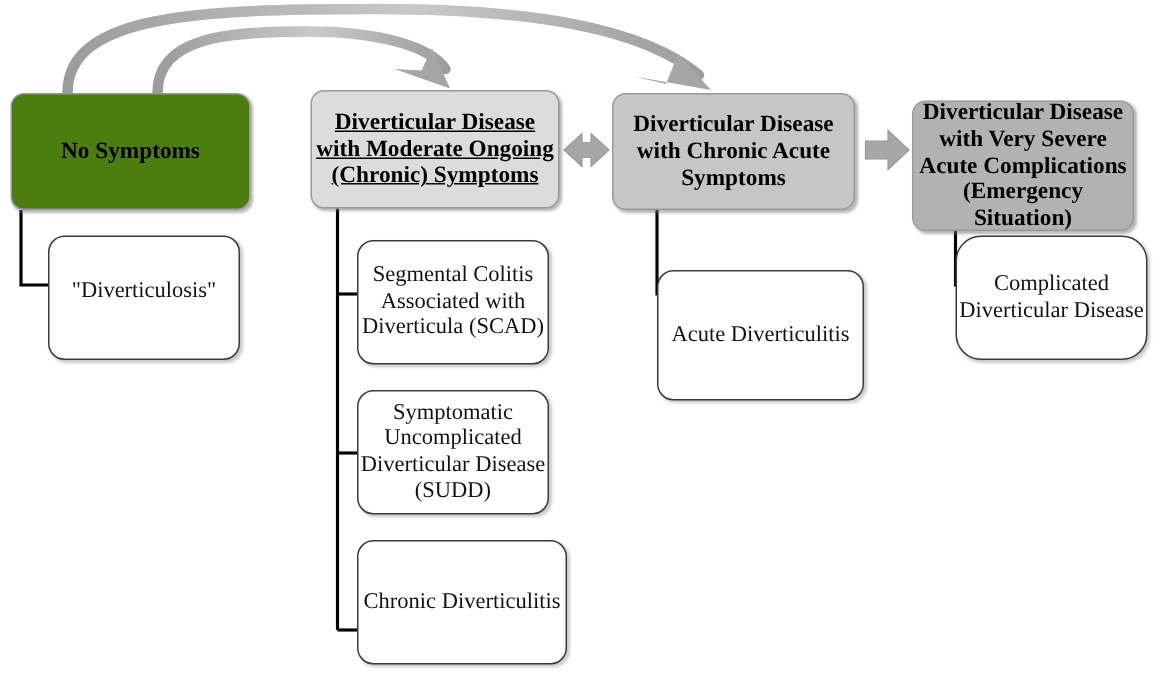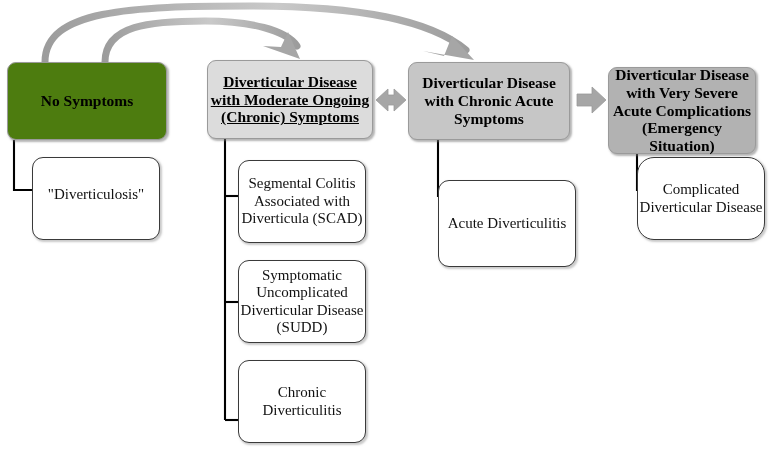--- a/index.html
+++ b/index.html
@@ -128,19 +128,19 @@
 
   <div class="node leaf two-para" style="left:32px; top:157px; width:128px; height:83px;">
     <span>"Diverticulosis"</span>
     <span class="para-gap"></span>
   </div>
 
   <div class="node leaf" style="left:238px; top:160px; width:128px; height:83px;text-align:center;">Segmental Colitis Associated with Diverticula (SCAD)</div>
 
   <div class="node leaf" style="left:238px; top:260px; width:128px; height:83px;">Symptomatic Uncomplicated Diverticular Disease (SUDD)</div>
 
-  <div class="node leaf" style="left:238px; top:360px; width:128px; height:83px;">Chronic Diverticulitis</div>
+  <div class="node leaf" style="left:238px; top:360px; width:140px; height:83px;">Chronic Diverticulitis</div>
 
   <div class="node leaf" style="left:438px; top:163px; width:138px; height:87px;margin-top:17px;">Acute Diverticulitis</div>
 
   <div class="node leaf" style="left:637px; top:157px; width:128px; height:83px;border-radius:17px;">Complicated Diverticular Disease</div>
 
 </div>
 
 </body></html>

